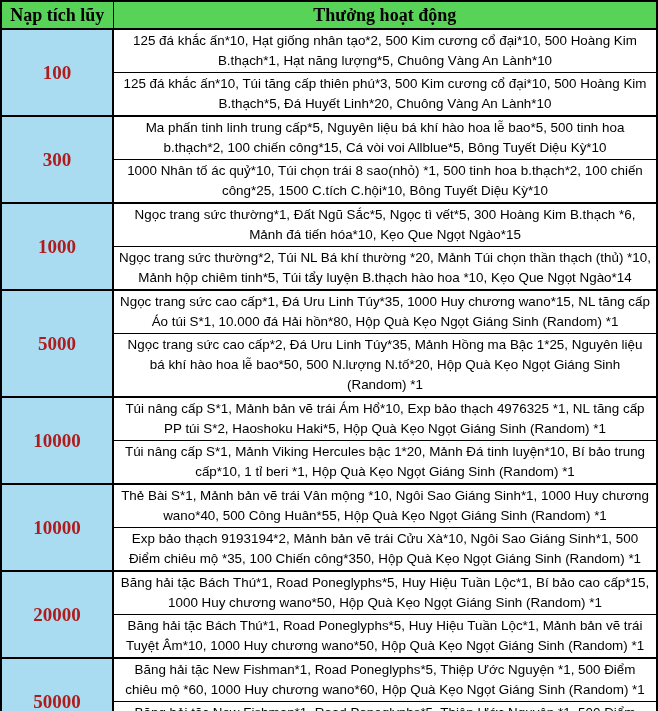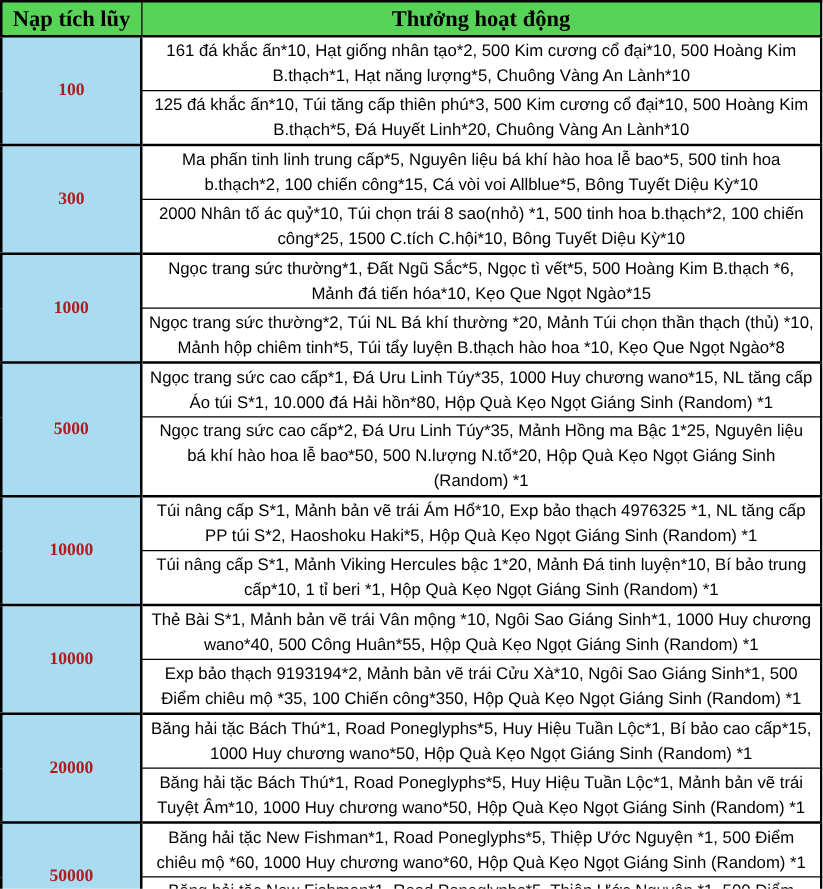--- a/index.html
+++ b/index.html
@@ -39,21 +39,21 @@
     vertical-align: middle;
     border: 1px solid var(--border-color);
     border-bottom: 2px solid var(--border-color);
     padding: 1px 2px;
   }
   td.amount {
     background: var(--tier-bg);
     color: var(--amount-color);
     font-family: "Liberation Serif", serif;
     font-weight: bold;
-    font-size: 14px;
+    font-size: 19px;
     text-align: center;
     vertical-align: middle;
     border: 1px solid var(--border-color);
     border-right: 2px solid var(--border-color);
     padding: 0;
   }
   td.reward {
     color: #000000;
     font-size: 13.4px;
     line-height: 20px;
@@ -78,38 +78,38 @@
     </colgroup>
     <thead>
       <tr>
         <th class="hdr">Nạp tích lũy</th>
         <th class="hdr">Thưởng hoạt động</th>
       </tr>
     </thead>
     <tbody id="tier-body">
         <tr class="tier-first">
           <td class="amount" rowspan="2">100</td>
-          <td class="reward">161 đá khắc ấn*10, Hạt giống nhân tạo*2, 500 Kim cương cổ đại*10, 500 Hoàng Kim B.thạch*1, Hạt năng lượng*5, Chuông Vàng An Lành*10</td>
+          <td class="reward">125 đá khắc ấn*10, Hạt giống nhân tạo*2, 500 Kim cương cổ đại*10, 500 Hoàng Kim B.thạch*1, Hạt năng lượng*5, Chuông Vàng An Lành*10</td>
         </tr>
         <tr>
           <td class="reward">125 đá khắc ấn*10, Túi tăng cấp thiên phú*3, 500 Kim cương cổ đại*10, 500 Hoàng Kim B.thạch*5, Đá Huyết Linh*20, Chuông Vàng An Lành*10</td>
         </tr>
         <tr class="tier-first">
           <td class="amount" rowspan="2">300</td>
           <td class="reward">Ma phấn tinh linh trung cấp*5, Nguyên liệu bá khí hào hoa lễ bao*5, 500 tinh hoa b.thạch*2, 100 chiến công*15, Cá vòi voi Allblue*5, Bông Tuyết Diệu Kỳ*10</td>
         </tr>
         <tr>
-          <td class="reward">2000 Nhân tố ác quỷ*10, Túi chọn trái 8 sao(nhỏ) *1, 500 tinh hoa b.thạch*2, 100 chiến công*25, 1500 C.tích C.hội*10, Bông Tuyết Diệu Kỳ*10</td>
+          <td class="reward">1000 Nhân tố ác quỷ*10, Túi chọn trái 8 sao(nhỏ) *1, 500 tinh hoa b.thạch*2, 100 chiến công*25, 1500 C.tích C.hội*10, Bông Tuyết Diệu Kỳ*10</td>
         </tr>
         <tr class="tier-first">
           <td class="amount" rowspan="2">1000</td>
-          <td class="reward">Ngọc trang sức thường*1, Đất Ngũ Sắc*5, Ngọc tì vết*5, 500 Hoàng Kim B.thạch *6, Mảnh đá tiến hóa*10, Kẹo Que Ngọt Ngào*15</td>
+          <td class="reward">Ngọc trang sức thường*1, Đất Ngũ Sắc*5, Ngọc tì vết*5, 300 Hoàng Kim B.thạch *6, Mảnh đá tiến hóa*10, Kẹo Que Ngọt Ngào*15</td>
         </tr>
         <tr>
-          <td class="reward">Ngọc trang sức thường*2, Túi NL Bá khí thường *20, Mảnh Túi chọn thần thạch (thủ) *10, Mảnh hộp chiêm tinh*5, Túi tẩy luyện B.thạch hào hoa *10, Kẹo Que Ngọt Ngào*8</td>
+          <td class="reward">Ngọc trang sức thường*2, Túi NL Bá khí thường *20, Mảnh Túi chọn thần thạch (thủ) *10, Mảnh hộp chiêm tinh*5, Túi tẩy luyện B.thạch hào hoa *10, Kẹo Que Ngọt Ngào*14</td>
         </tr>
         <tr class="tier-first">
           <td class="amount" rowspan="2">5000</td>
           <td class="reward">Ngọc trang sức cao cấp*1, Đá Uru Linh Túy*35, 1000 Huy chương wano*15, NL tăng cấp Áo túi S*1, 10.000 đá Hải hồn*80, Hộp Quà Kẹo Ngọt Giáng Sinh (Random) *1</td>
         </tr>
         <tr>
           <td class="reward">Ngọc trang sức cao cấp*2, Đá Uru Linh Túy*35, Mảnh Hồng ma Bậc 1*25, Nguyên liệu bá khí hào hoa lễ bao*50, 500 N.lượng N.tố*20, Hộp Quà Kẹo Ngọt Giáng Sinh (Random) *1</td>
         </tr>
         <tr class="tier-first">
           <td class="amount" rowspan="2">10000</td>

